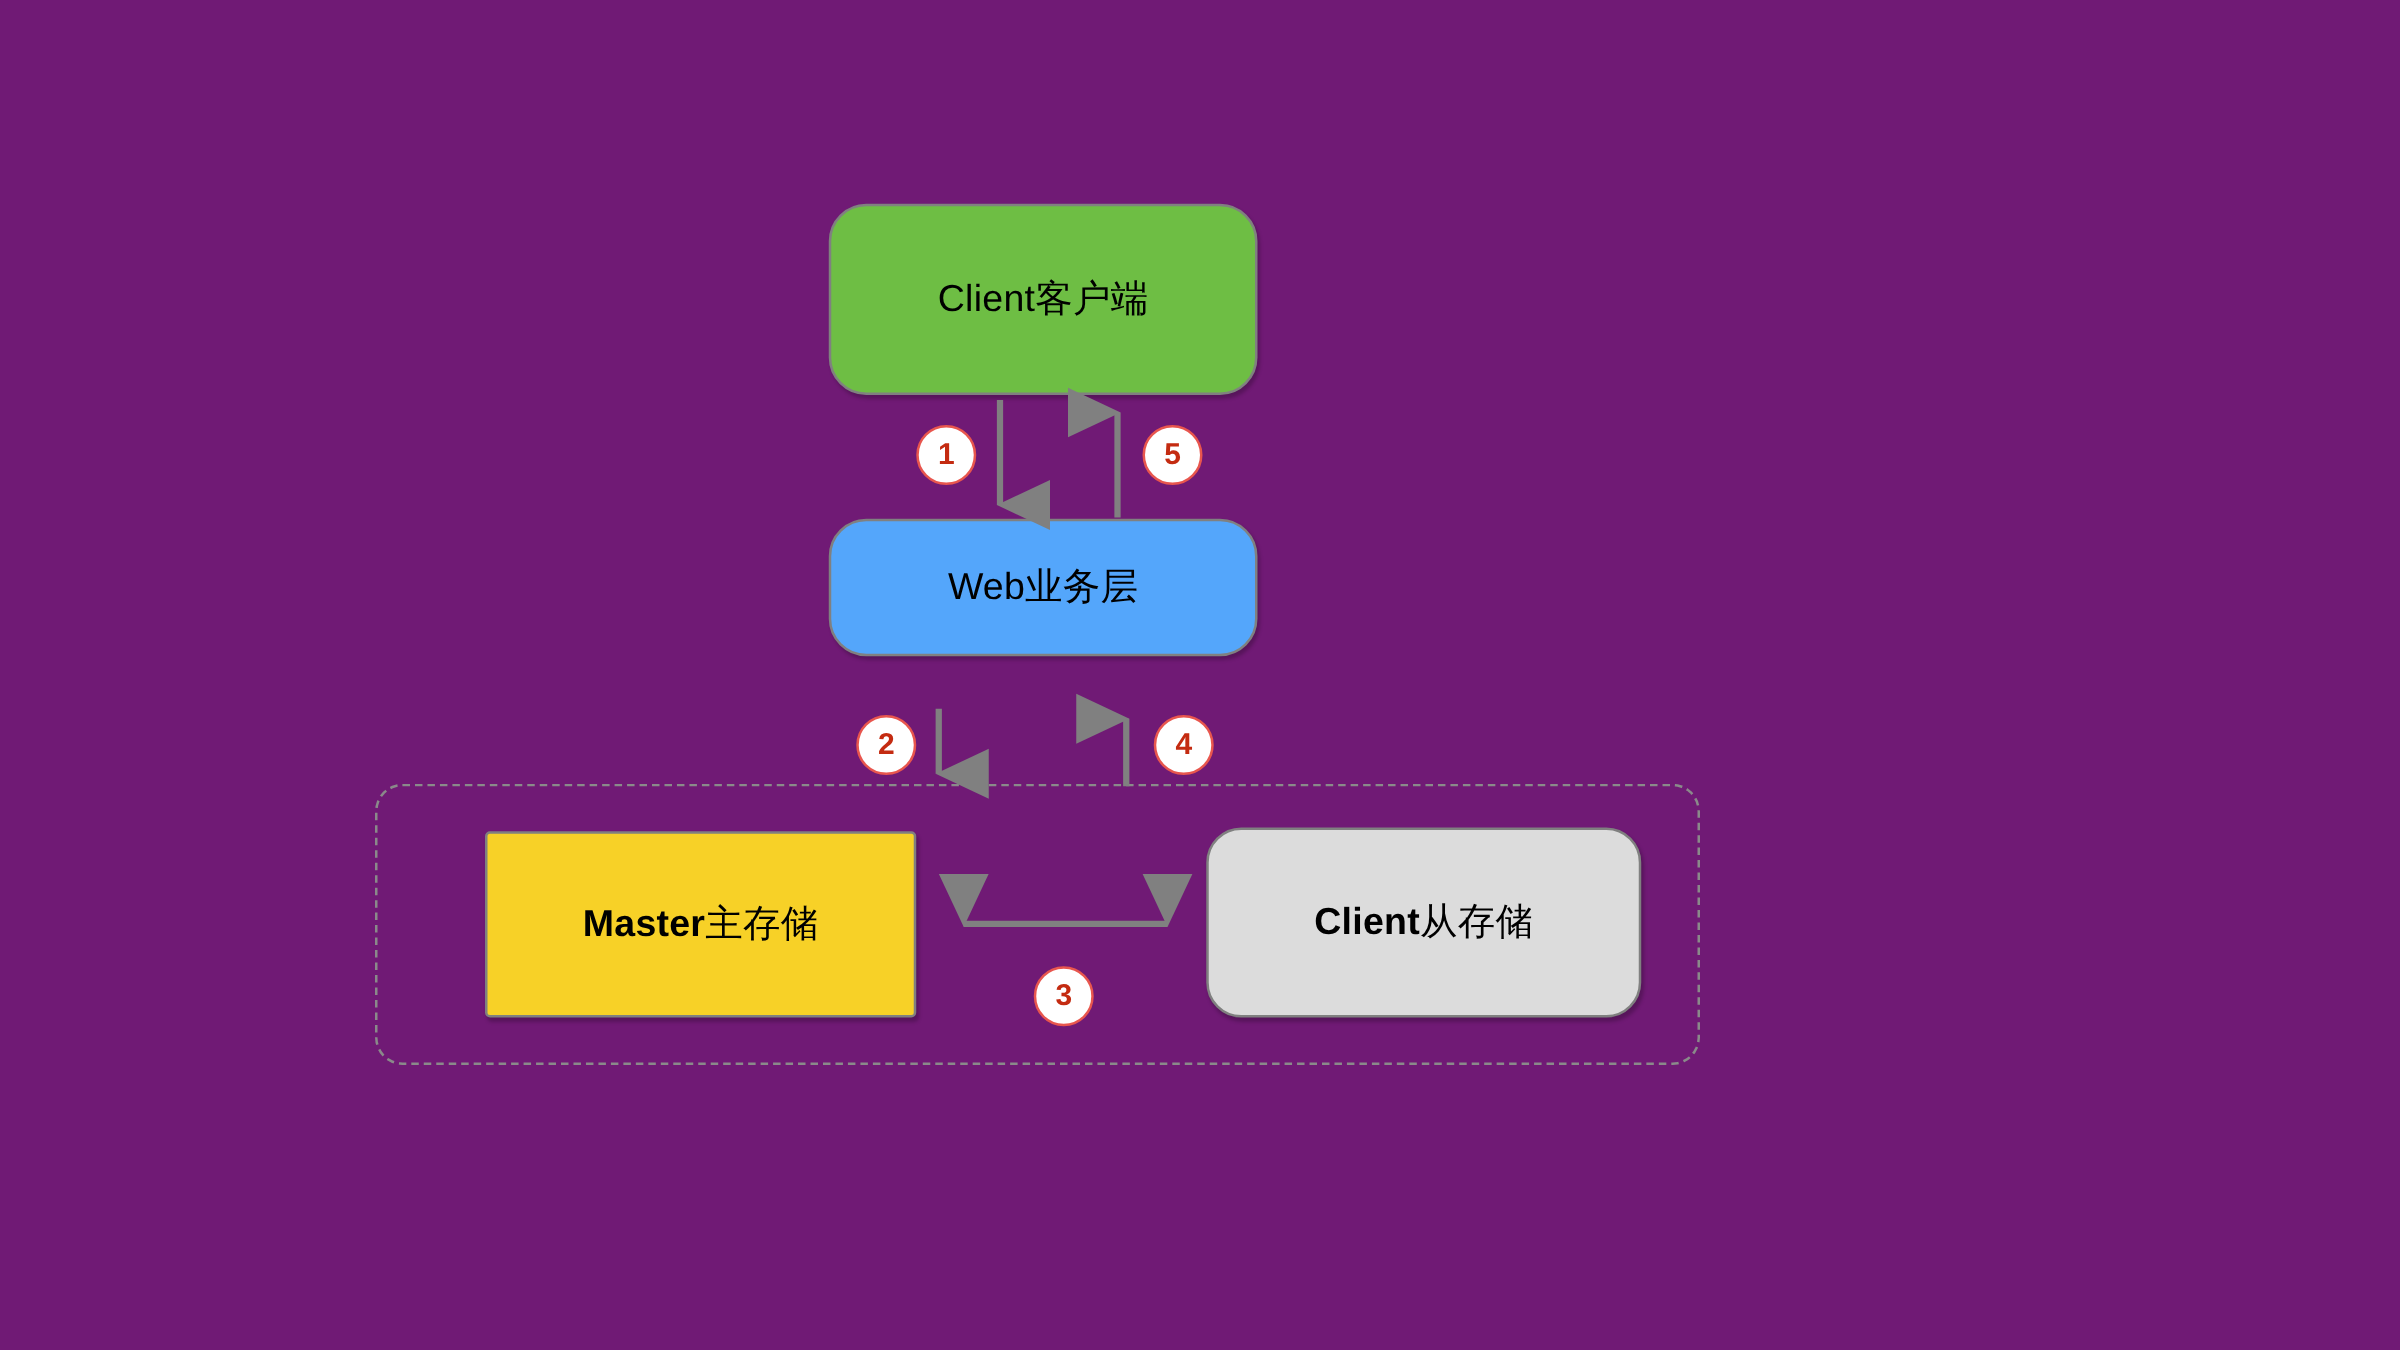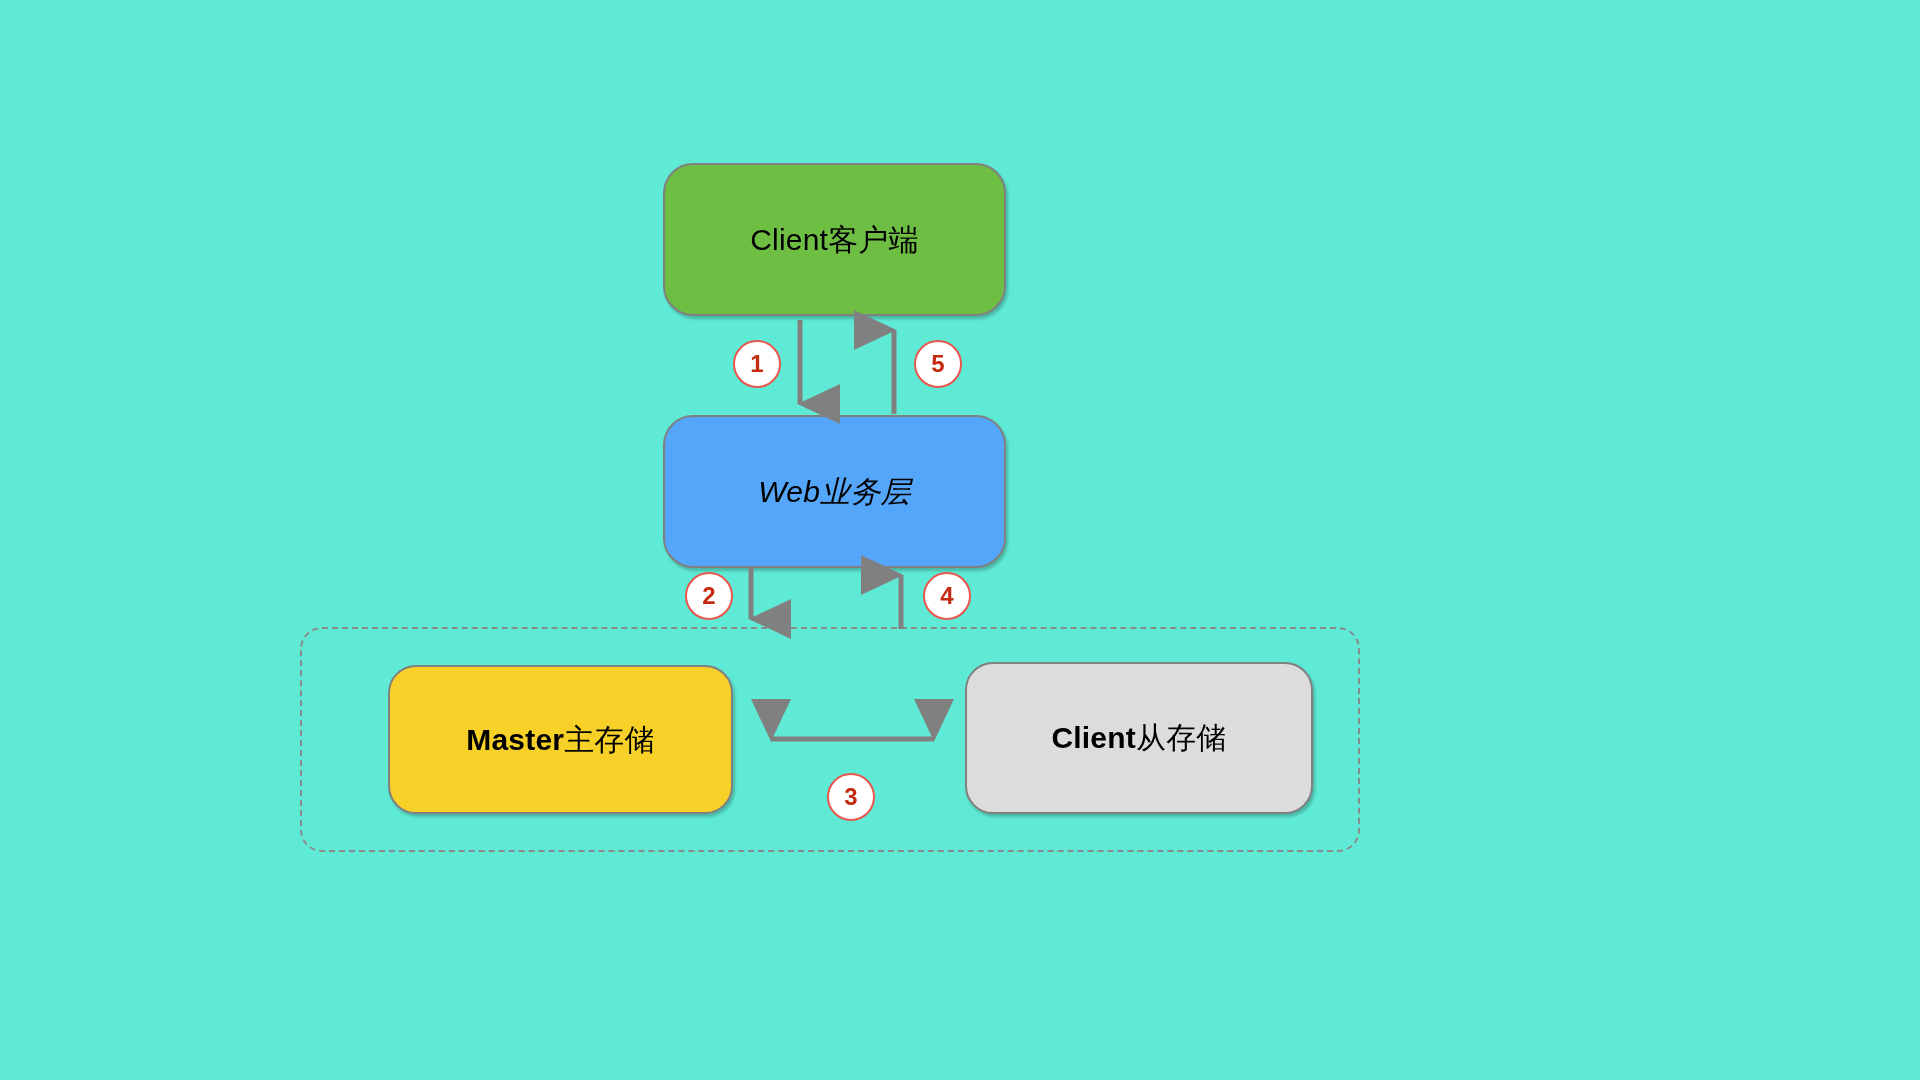--- a/index.html
+++ b/index.html
@@ -10,21 +10,21 @@
   body {
     width: 1920px;
     height: 1080px;
     overflow: hidden;
     font-family: "Liberation Sans", "DejaVu Sans", sans-serif;
   }
   #canvas {
     position: relative;
     width: 1920px;
     height: 1080px;
-    background: #5eead4;
+    background: #701a75;
   }
 
   
   .node {
     position: absolute;
     box-sizing: border-box;
     border: 2px solid #808080;
     border-radius: 26px;
     display: flex;
     align-items: center;
@@ -42,30 +42,29 @@
   .node .label .b { font-weight: bold; }
 
   #node-client {
     left: 663px; top: 163px;
     width: 343px; height: 153px;
     background: #6EBE44;
     border-radius: 30px;
   }
   #node-web {
     left: 663px; top: 415px;
-    width: 343px; height: 153px;
+    width: 343px; height: 110px;
     background: #54A6FB;
     border-radius: 30px;
-    font-style: italic;
   }
   #node-master {
     left: 388px; top: 665px;
     width: 345px; height: 149px;
     background: #F7D127;
-    border-radius: 28px;
+    border-radius: 4px;
   }
   #node-backup {
     left: 965px; top: 662px;
     width: 348px; height: 152px;
     background: #DCDCDC;
     border-radius: 28px;
   }
 
   
   #storage-group {

